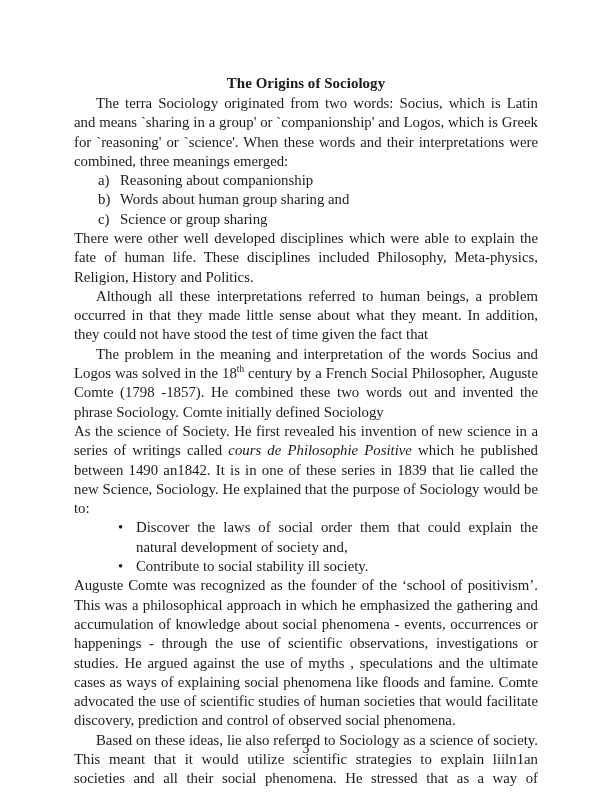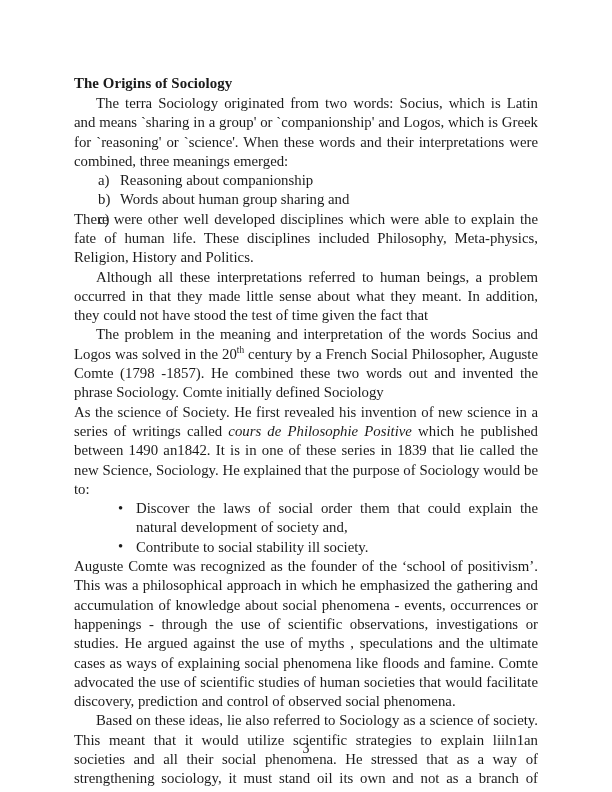--- a/index.html
+++ b/index.html
@@ -28,20 +28,21 @@
     left: 74px;
     top: 74px;
     width: 464px;
   }
   .h-head {
     font-size: 11.2pt;
     font-weight: bold;
     line-height: 1.30;
     margin: 0 0 0.5px 0;
     letter-spacing: 0.05px;
+    text-align: center;
   }
   p.para {
     font-size: 11.1pt;
     line-height: 1.305;
     margin: 0;
     text-align: justify;
     text-justify: inter-word;
     hyphens: none;
   }
   p.indent {
@@ -108,28 +109,28 @@
 <div class="page">
   <div class="content">
 
     <h1 class="h-head">The Origins of Sociology</h1>
 
     <p class="para indent">The terra Sociology originated from two words: Socius, which is Latin and means `sharing in a group' or `companionship' and Logos, which is Greek for `reasoning' or `science'. When these words and their interpretations were combined, three meanings emerged:</p>
 
     <ul class="list-alpha">
       <li><span class="marker">a)</span><span>Reasoning about companionship</span></li>
       <li><span class="marker">b)</span><span>Words about human group sharing and</span></li>
-      <li><span class="marker">c)</span></li>
+      <li><span class="marker">c)</span><span>Science or group sharing</span></li>
     </ul>
 
     <p class="para noindent">There were other well developed disciplines which were able to explain the fate of human life. These disciplines included Philosophy, Meta-physics, Religion, History and Politics.</p>
 
     <p class="para indent">Although all these interpretations referred to human beings, a problem occurred in that they made little sense about what they meant. In addition, they could not have stood the test of time given the fact that</p>
 
-    <p class="para indent"><span>The problem in the meaning and interpretation of the words Socius and Logos was solved in the 20</span><sup>th</sup><span> century by a French Social Philosopher, Auguste Comte (1798 -1857). He combined these two words out and invented the phrase Sociology. Comte initially defined Sociology</span></p>
+    <p class="para indent"><span>The problem in the meaning and interpretation of the words Socius and Logos was solved in the 18</span><sup>th</sup><span> century by a French Social Philosopher, Auguste Comte (1798 -1857). He combined these two words out and invented the phrase Sociology. Comte initially defined Sociology</span></p>
 
     <p class="para noindent"><span>As the science of Society. He first revealed his invention of new science in a series  of writings called </span><i>cours de Philosophie Positive</i><span> which he published between 1490 an1842.  It is in one of these series in 1839 that lie called the new Science, Sociology. He explained that the purpose of Sociology would be to:</span></p>
 
     <ul class="list-bullet">
       <li><span class="marker">•</span><span>Discover the laws of social order them that could explain the natural development of society and,</span></li>
       <li><span class="marker">•</span><span>Contribute to social stability ill society.</span></li>
     </ul>
 
     <p class="para noindent">Auguste Comte was recognized as the founder of the ‘school of positivism’. This was a philosophical approach in which he emphasized the gathering and accumulation of knowledge about social phenomena - events, occurrences or happenings -  through the use of scientific observations, investigations or studies. He argued against the use of myths , speculations and the ultimate cases as ways of  explaining social phenomena like  floods and famine. Comte advocated the use of scientific studies of human societies that would facilitate discovery, prediction and control of observed social phenomena.</p>
 

